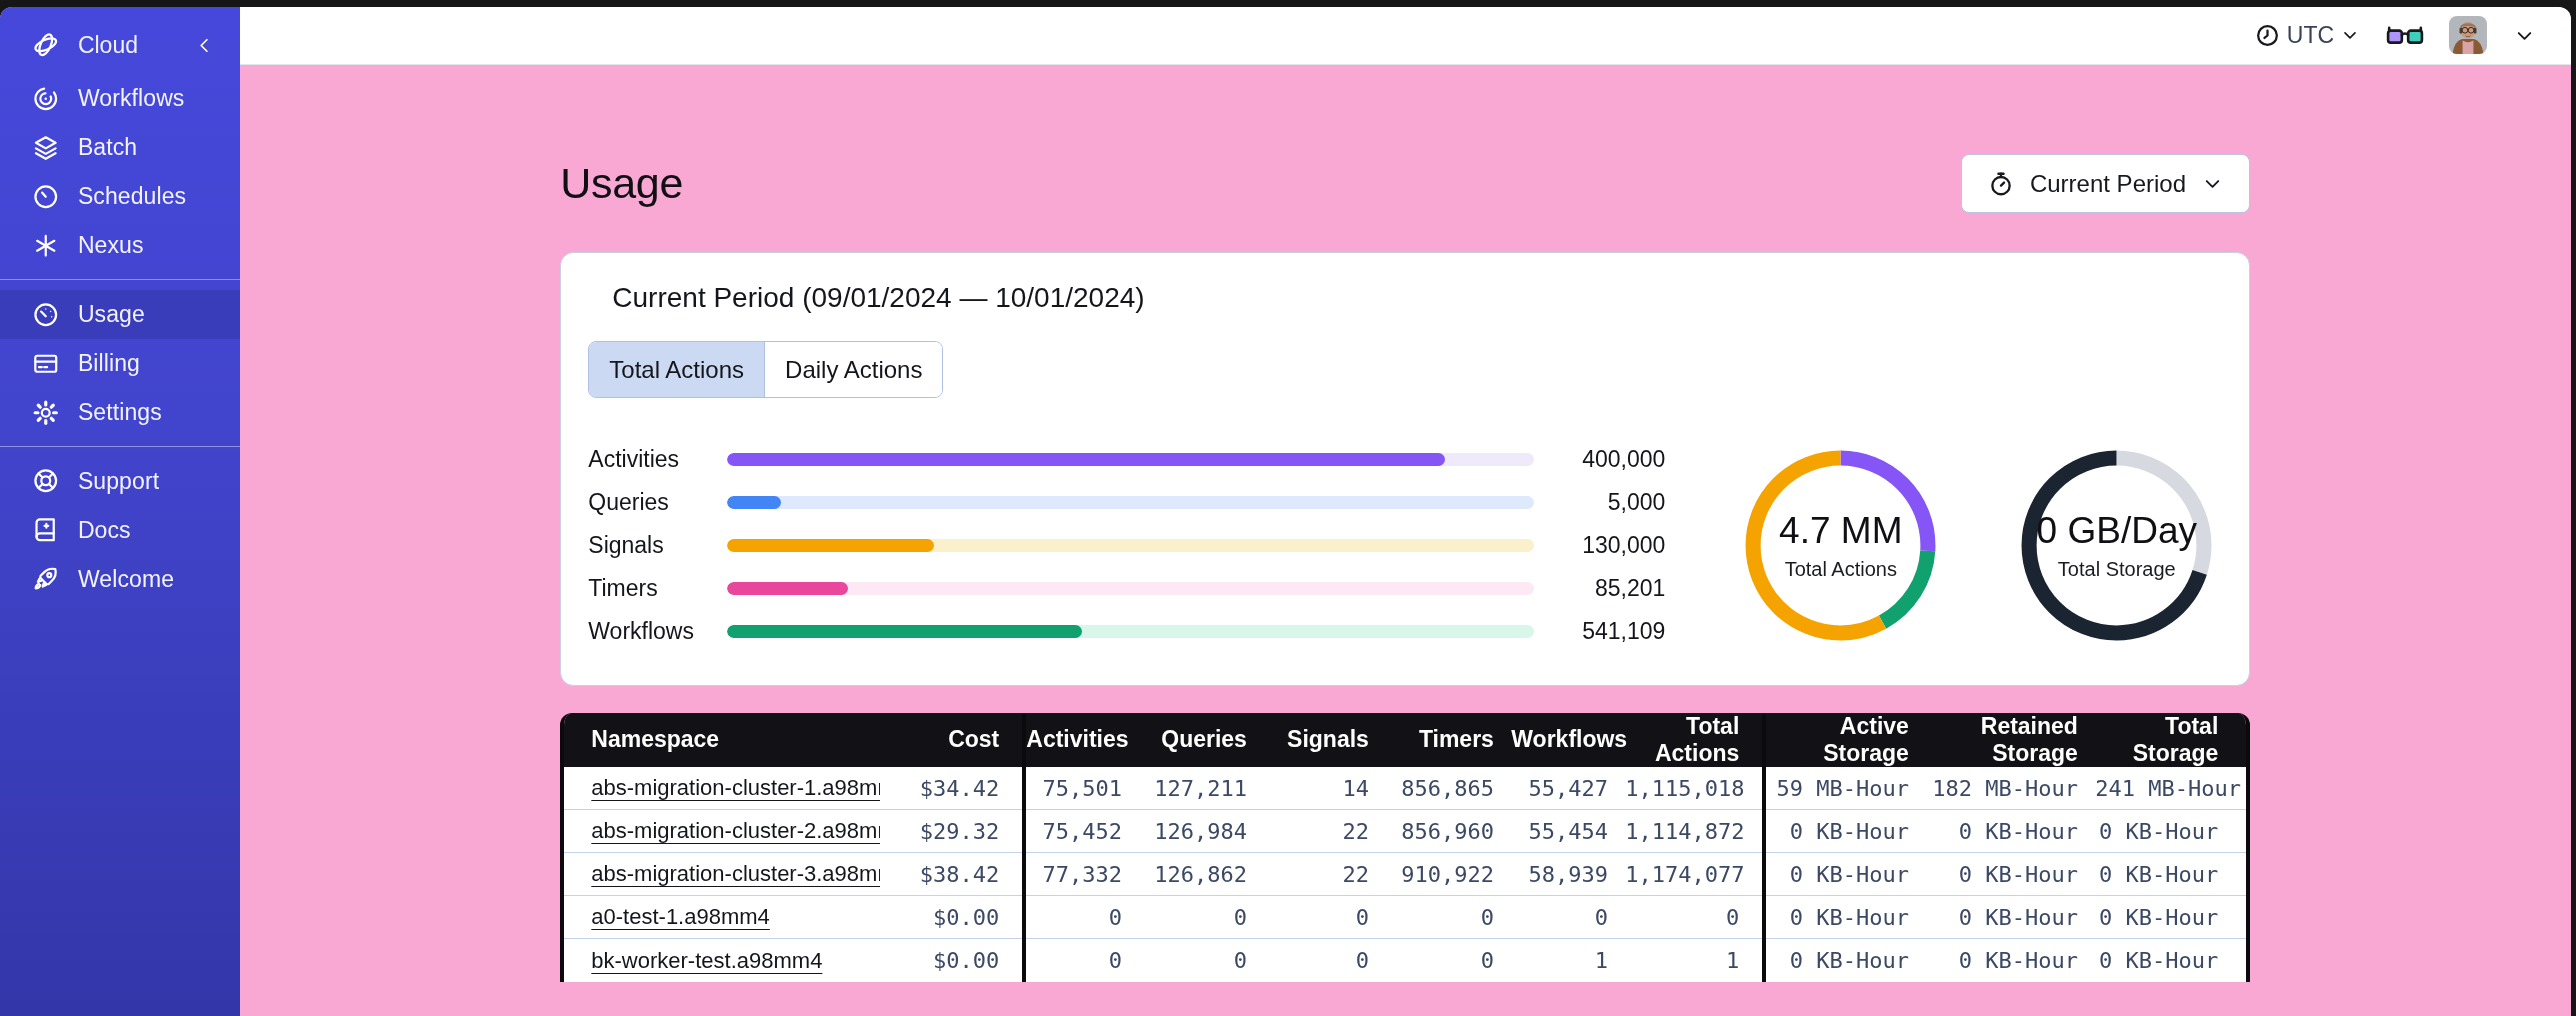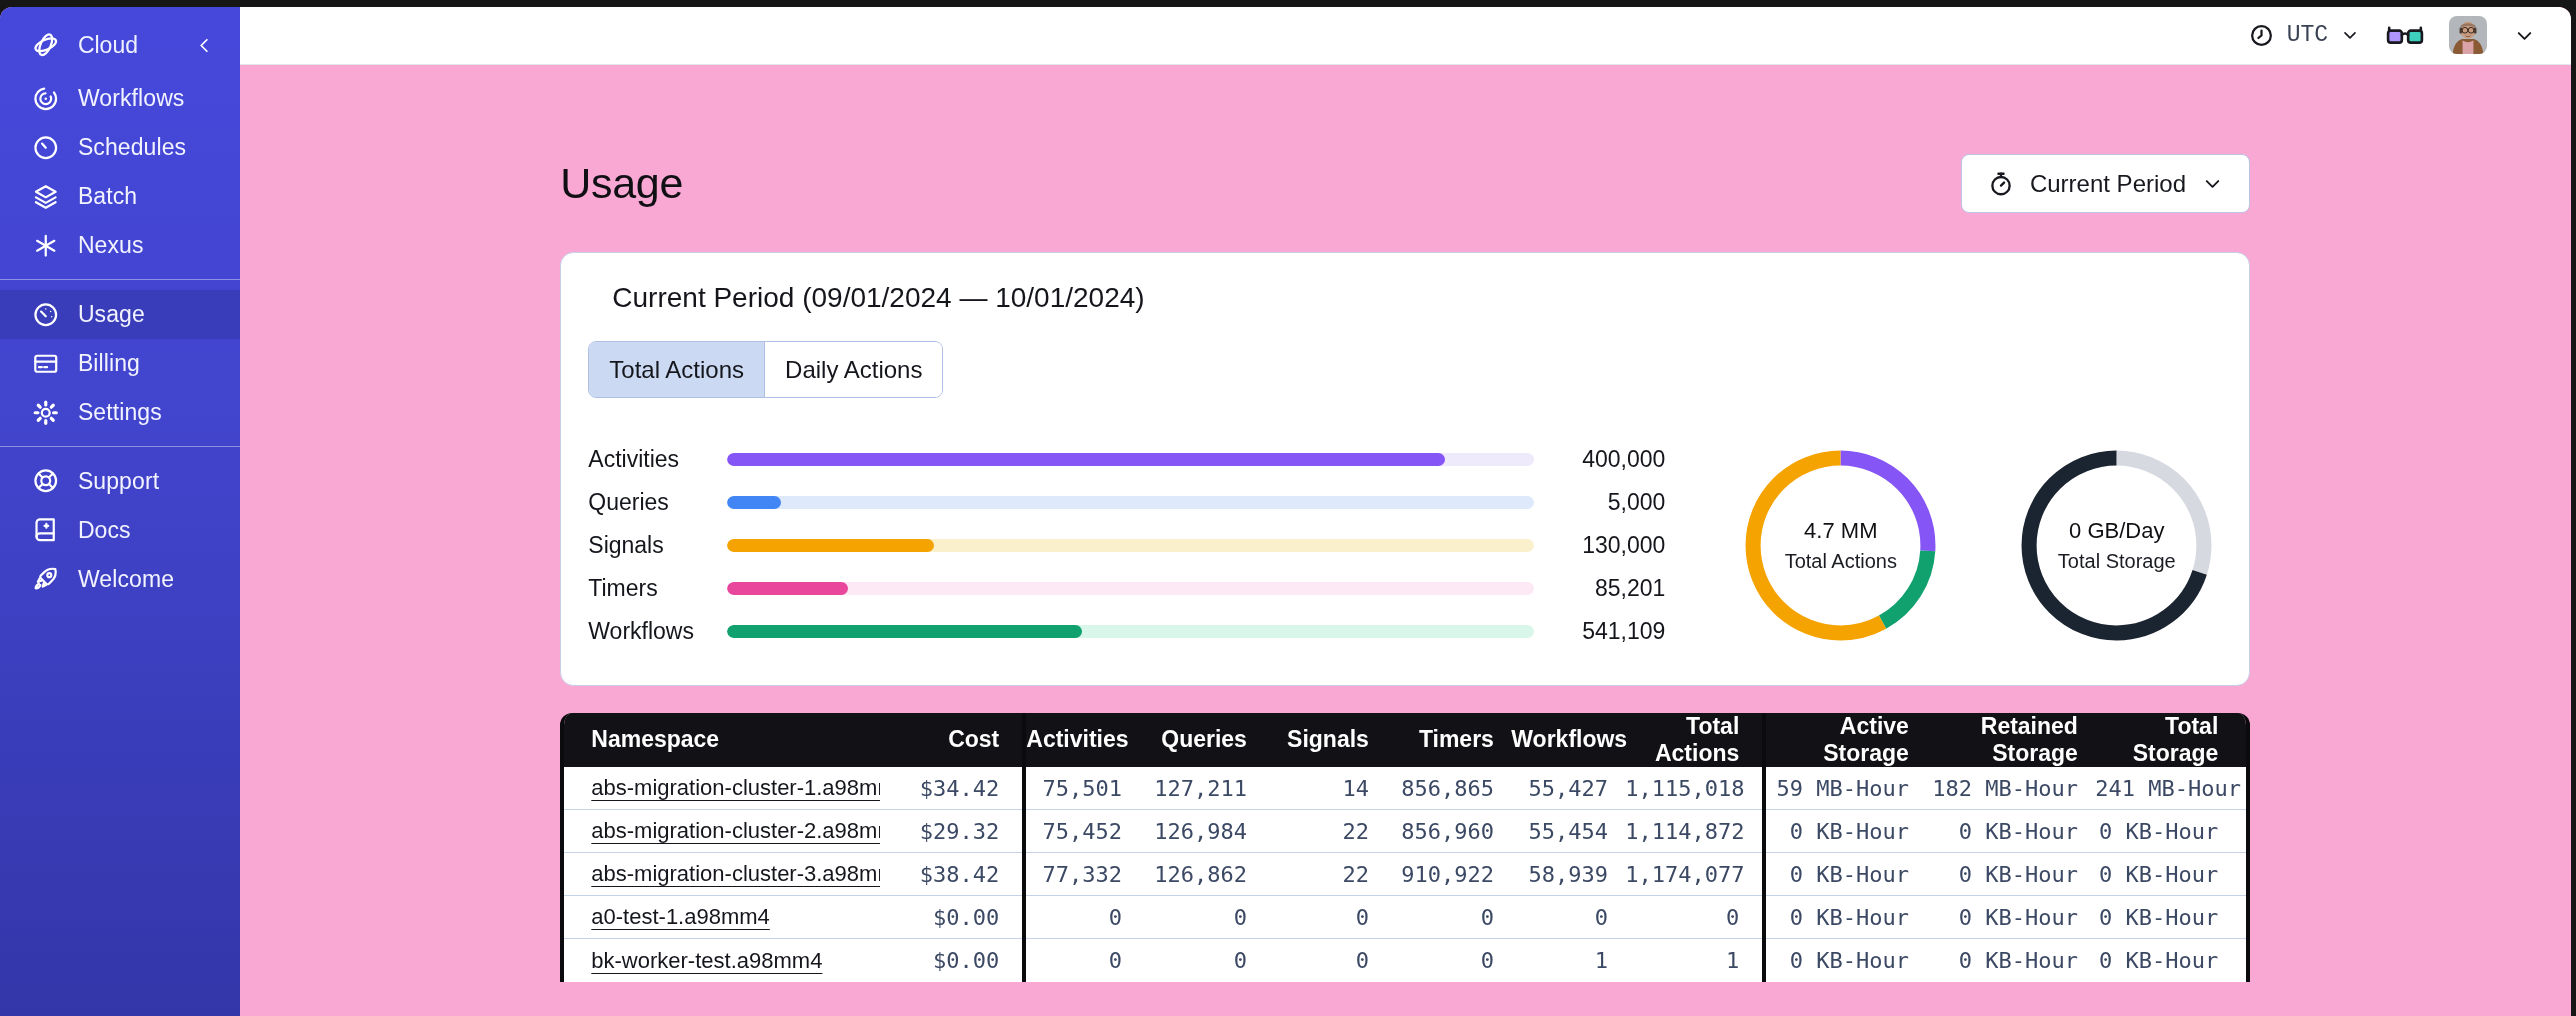--- a/index.html
+++ b/index.html
@@ -17,21 +17,21 @@
   .side-item.active { background:#3A3DB9; }
   .brand-row { display:flex; align-items:center; height:58px; padding:0 24px 0 31px; }
   .brand-row .lbl { font-size:23px; margin-left:17.4px; }
   .brand-row .spacer { flex:1; }
   .icon44 { width:29.5px; height:29.5px; flex:0 0 29.5px; }
 
   
   .main { position:absolute; left:240px; top:0; right:0; bottom:0; }
   .topbar { height:58px; background:#fff; border-bottom:1.3px solid #E4E5EA; border-top-right-radius:12px;
     display:flex; align-items:center; justify-content:flex-end; gap:25.5px; padding-right:35px; }
-  .utc-group { display:flex; align-items:center; gap:12px; cursor:pointer;font-family:Liberation Mono, monospace; }
+  .utc-group { display:flex; align-items:center; gap:6px; cursor:pointer; }
   .utc-group .tz { font-size:23px; color:#3A4354; font-weight:500; }
   .avatar { width:38px; height:38px; border-radius:8px; overflow:hidden; display:block; cursor:pointer; }
 
   
   .content { position:absolute; top:58px; left:0; right:0; bottom:0; overflow:hidden; }
   .inner { width:1690px; margin:0 auto; padding-top:89px; }
   .page-head { display:flex; align-items:center; justify-content:space-between; height:60px; }
   h1.page-title { font-size:43px; font-weight:500; color:#101014; letter-spacing:-0.3px; }
   .period-btn { display:flex; align-items:center; gap:14.8px; height:59px; padding:0 25.5px; background:#fff;
     border:1.3px solid #B9C4E6; border-radius:8px; font-size:24px; color:#17191F; font-weight:500; cursor:pointer; }
@@ -48,21 +48,21 @@
   .bars { flex:1; }
   .bar-row { display:flex; align-items:center; height:43px; }
   .bar-row .bar-label { width:125px; font-size:23px; color:#14161C; }
   .bar-track { flex:1; height:13.4px; border-radius:6.7px; margin:0 17.4px 0 13.4px; overflow:hidden; }
   .bar-fill { height:100%; border-radius:6.7px; }
   .bar-value { width:114px; text-align:right; font-size:23px; color:#14161C; }
 
   .donut { width:201px; margin-left:75px; position:relative; flex:0 0 201px; }
   .donut svg { width:201px; height:201px; display:block; }
   .donut .center { position:absolute; inset:0; display:flex; flex-direction:column; align-items:center; justify-content:center; gap:6.7px; }
-  .donut .big { font-size:22px; font-weight:500; color:#101014; }
+  .donut .big { font-size:37px; font-weight:500; color:#101014; }
   .donut .sub { font-size:20px; color:#1A1C22; }
 
   
   .tbl-wrap { margin-top:27px; border-left:4px solid #0B0B0E; border-right:4px solid #0B0B0E; border-radius:12px 12px 0 0; overflow:hidden; }
   table.tbl { width:100%; border-collapse:collapse; table-layout:fixed; }
   .tbl thead th { background:#121216; color:#fff; font-size:23px; font-weight:600; height:52px; text-align:right; padding-right:17.4px; }
   .tbl thead th:first-child { text-align:left; padding-left:27px; }
   .tbl td { background:#fff; height:43px; font-family:"DejaVu Sans Mono", monospace; font-size:22px; color:#3C4964; text-align:right; padding-right:17.4px; white-space:nowrap; overflow:hidden; }
   .tbl td:first-child { text-align:left; padding-left:27px; font-family:"Liberation Sans", sans-serif; }
   .tbl tbody tr + tr td { border-top:1.3px solid #C5D3EA; }
@@ -104,32 +104,32 @@
       <div class="side-item">
         <svg class="ic icon44" viewBox="0 0 24 24">
           <circle cx="12" cy="12" r="8.4" stroke-dasharray="38 9"></circle>
           <circle cx="12" cy="12" r="4.4" stroke-dasharray="20 5"></circle>
           <circle cx="12" cy="12" r="1" fill="#fff" stroke="none"></circle>
         </svg>
         <span class="lbl">Workflows</span>
       </div>
       <div class="side-item">
         <svg class="ic icon44" viewBox="0 0 24 24">
-          <circle cx="12" cy="12" r="8.4"></circle>
-          <path d="M12 12 L9 8.6"></path>
-        </svg>
-        <span class="lbl">Schedules</span>
-      </div>
-      <div class="side-item">
-        <svg class="ic icon44" viewBox="0 0 24 24">
           <path d="M12 3.5 L20 8 12 12.5 4 8 Z"></path>
           <path d="M4 12.5 L12 17 20 12.5"></path>
           <path d="M4 16.5 L12 21 20 16.5"></path>
         </svg>
         <span class="lbl">Batch</span>
+      </div>
+      <div class="side-item">
+        <svg class="ic icon44" viewBox="0 0 24 24">
+          <circle cx="12" cy="12" r="8.4"></circle>
+          <path d="M12 12 L9 8.6"></path>
+        </svg>
+        <span class="lbl">Schedules</span>
       </div>
       <div class="side-item">
         <svg class="ic icon44" viewBox="0 0 24 24">
           <path d="M12 4 V20"></path>
             <path d="M5 8 19 16"></path>
             <path d="M19 8 5 16"></path>
         </svg>
         <span class="lbl">Nexus</span>
       </div>
     </div>

